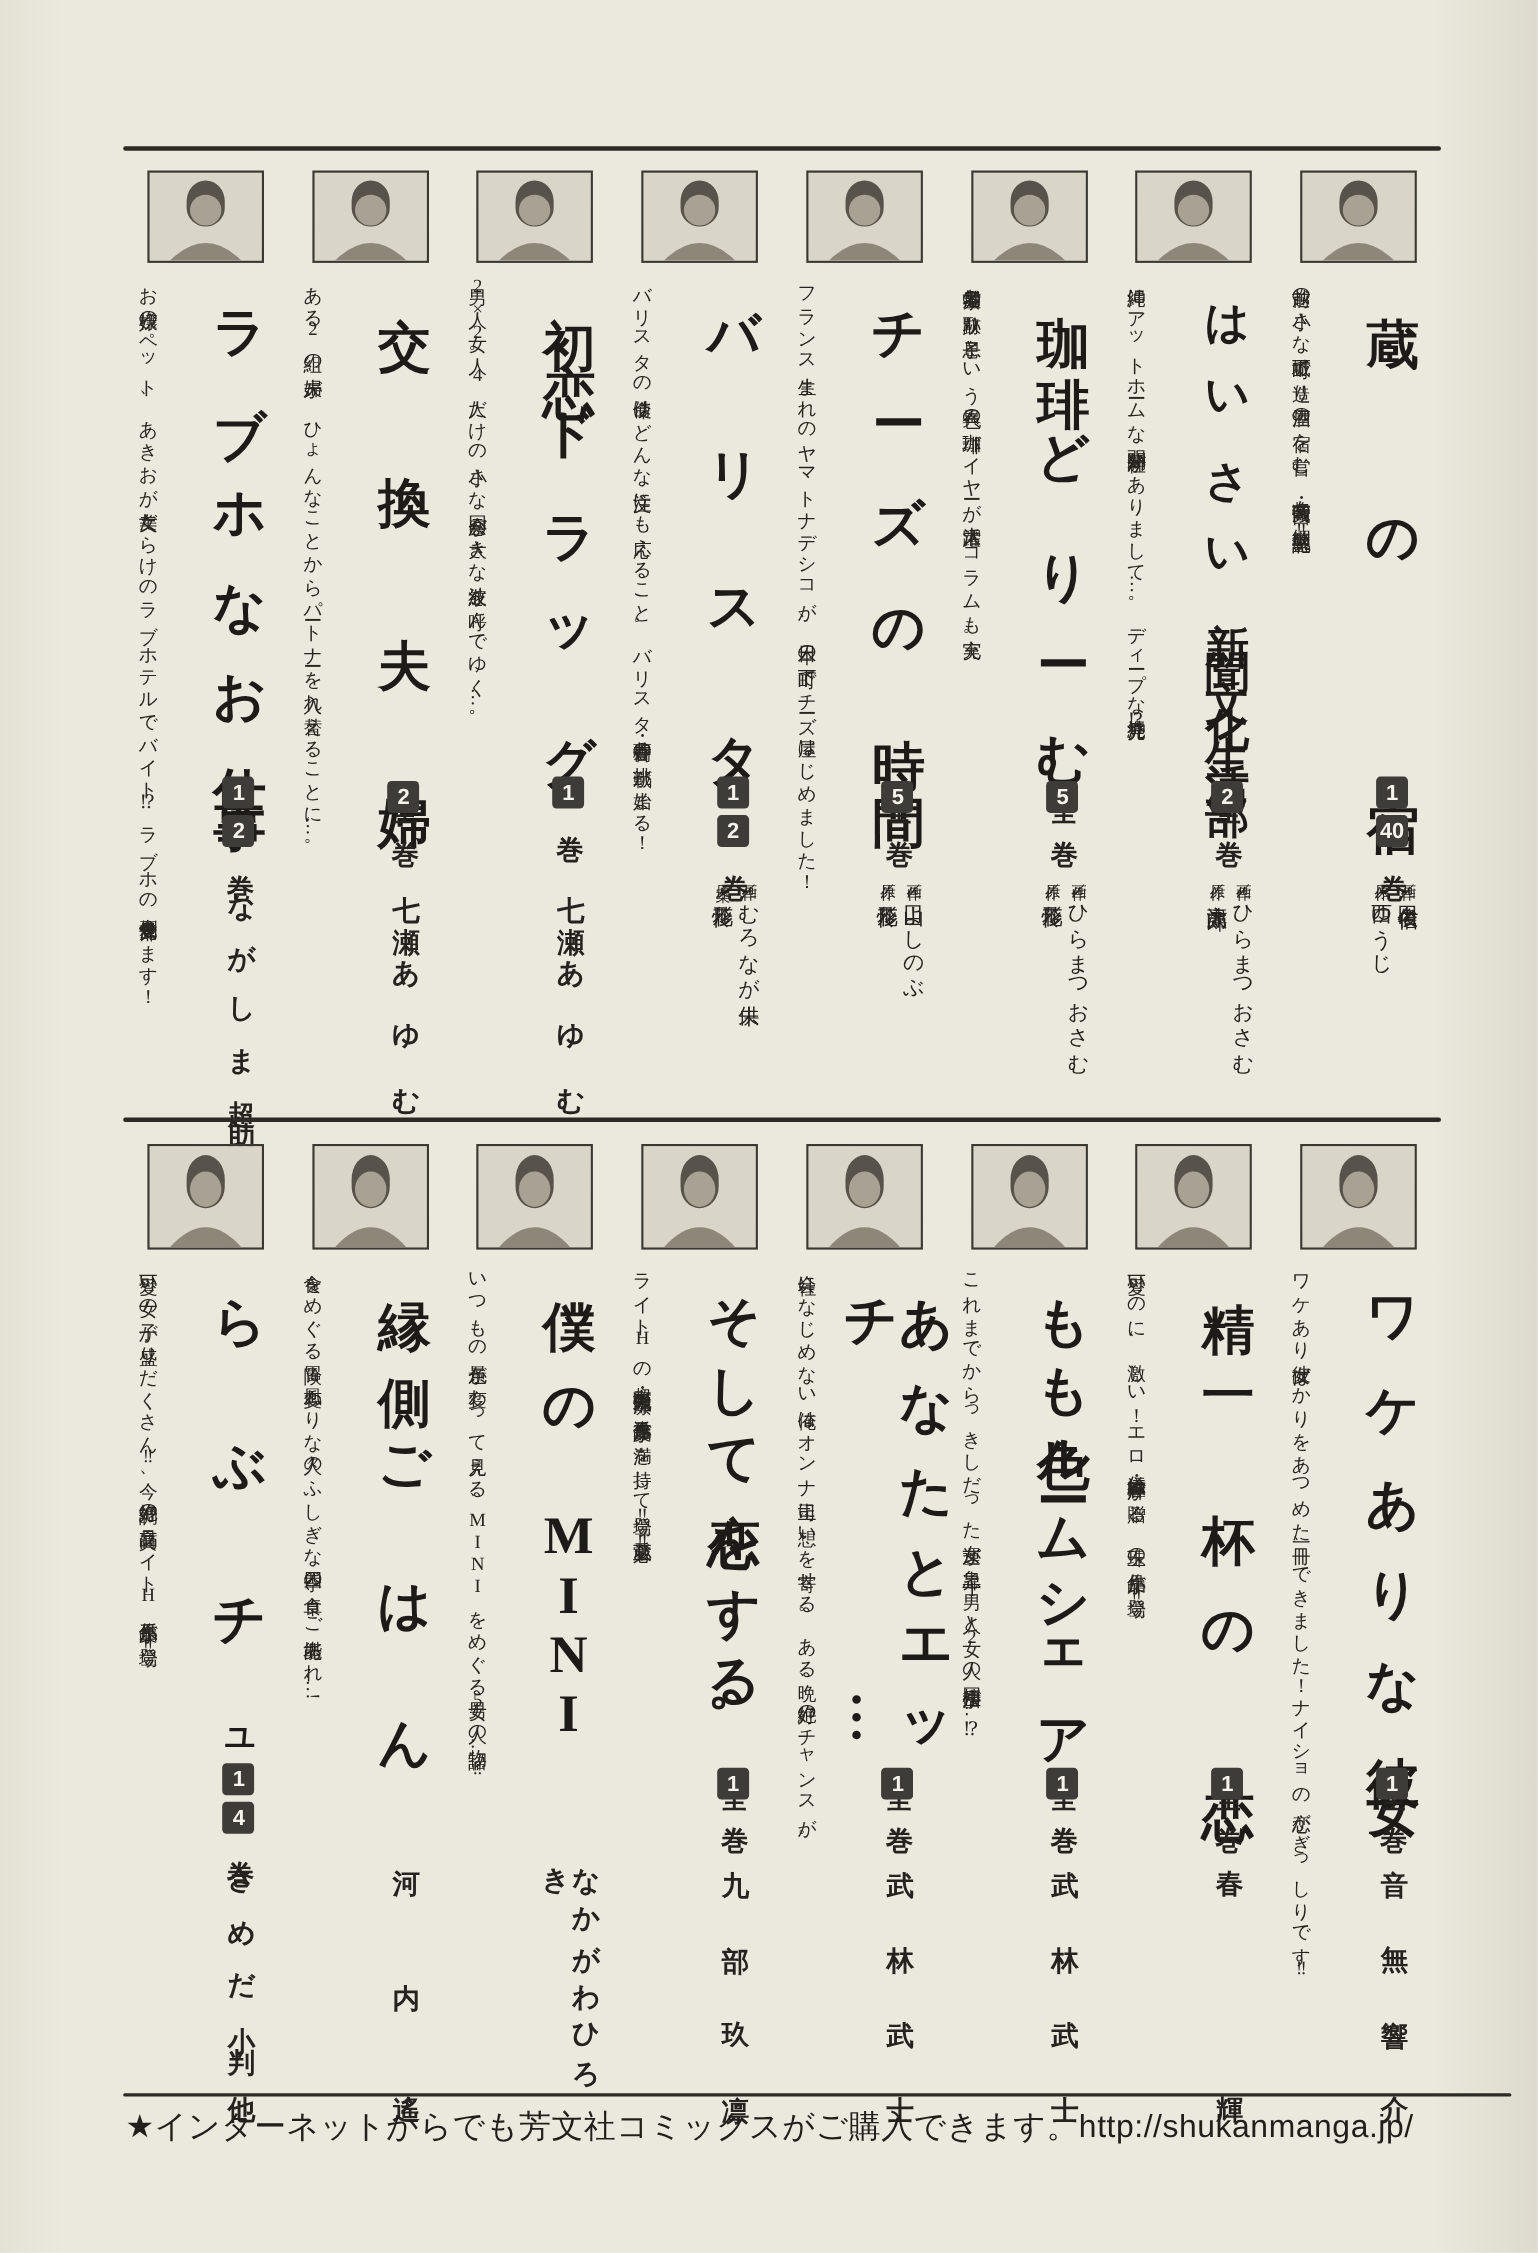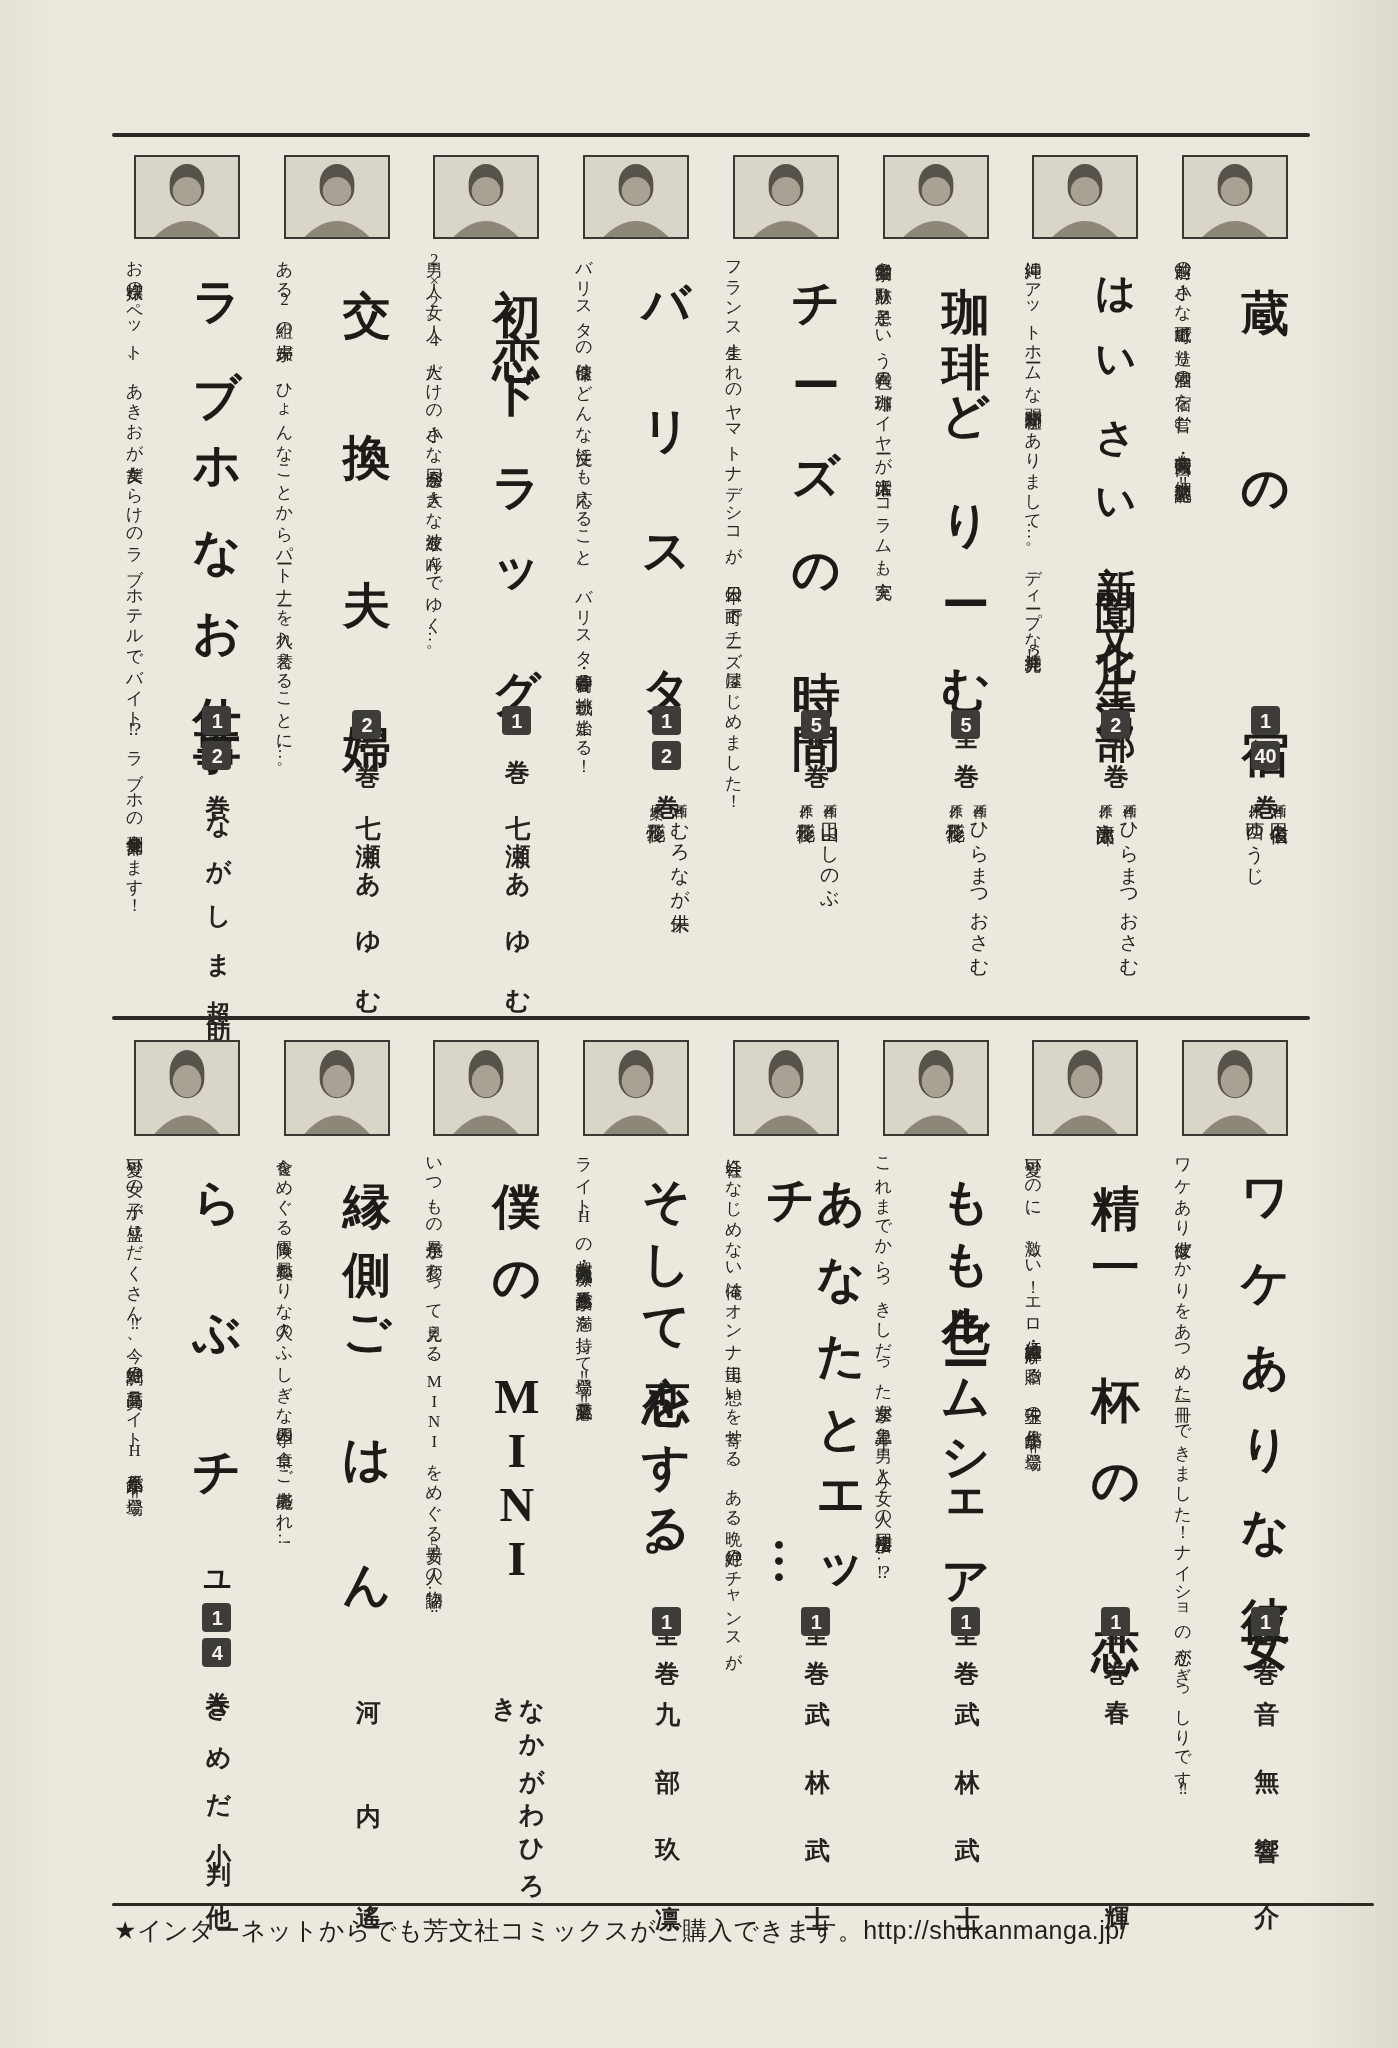--- a/index.html
+++ b/index.html
@@ -54,21 +54,21 @@
   .desc{
     writing-mode:vertical-rl;
     font-size:17px;letter-spacing:1px;line-height:1.25;
     height:96%;color:#262520;flex:0 0 auto;max-width:60px;
   }
   .up{text-orientation:upright;}
   .title,{text-orientation:mixed;}
   .footer{
     position:absolute;left:114px;top:1914px;width:1240px;
     font-family:"Liberation Sans","DejaVu Sans",sans-serif;
-    font-size:25px;font-weight:500;color:#201f1b;letter-spacing:.5px;
+    font-size:29px;font-weight:500;color:#201f1b;letter-spacing:.5px;
   }
 </style>
 </head>
 <body>
 
 <div class="page">
   <div class="rule r1"></div>
   <div class="row first">
   <div class="entry">
     <div class="portrait">

